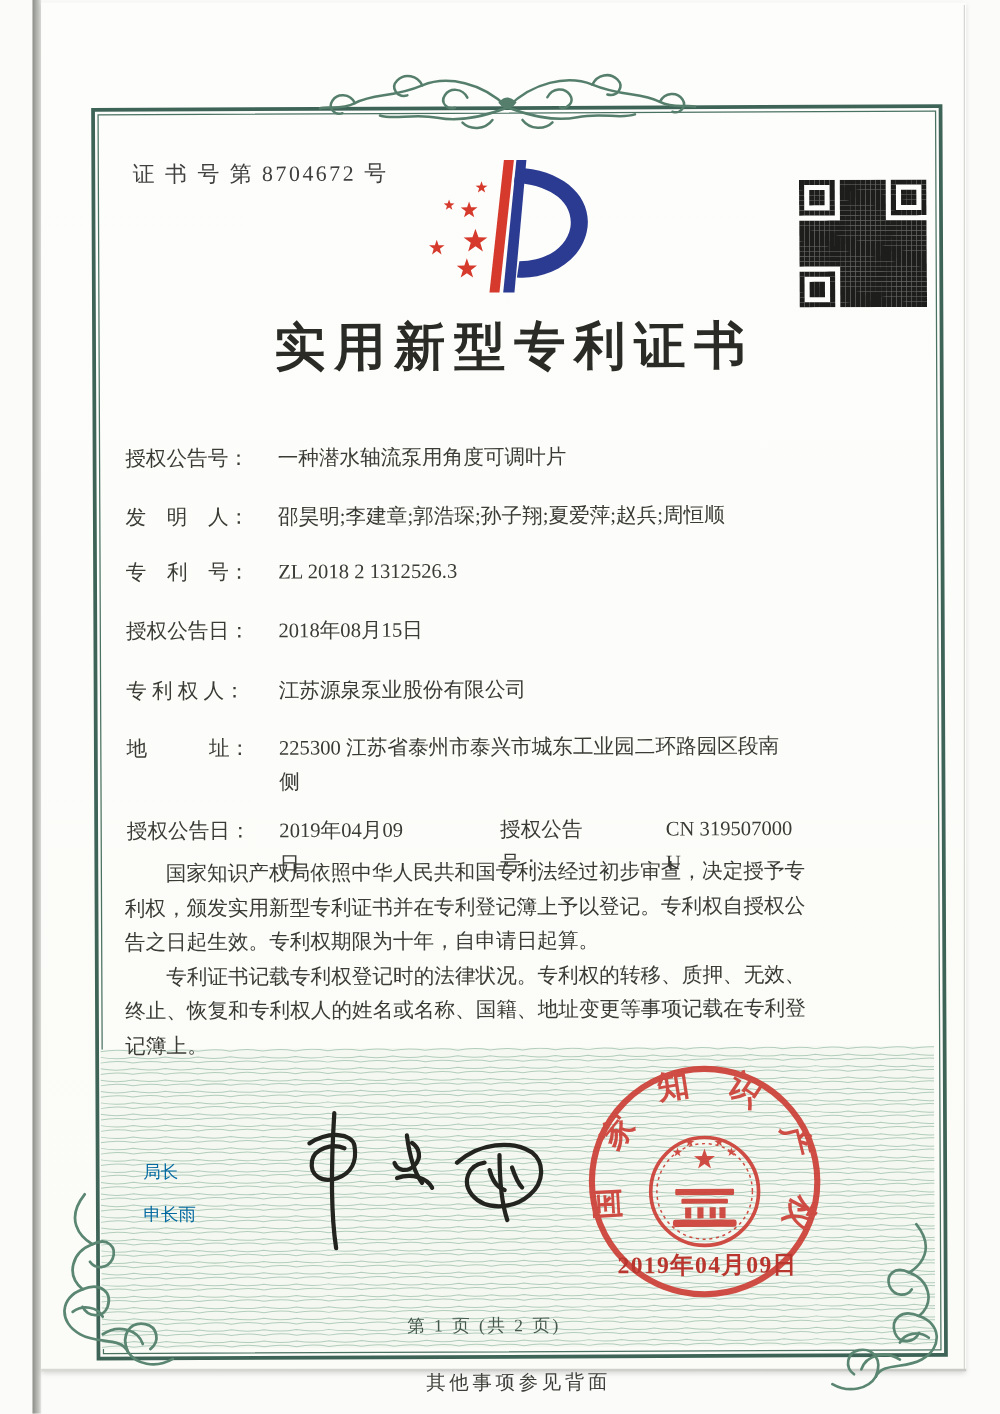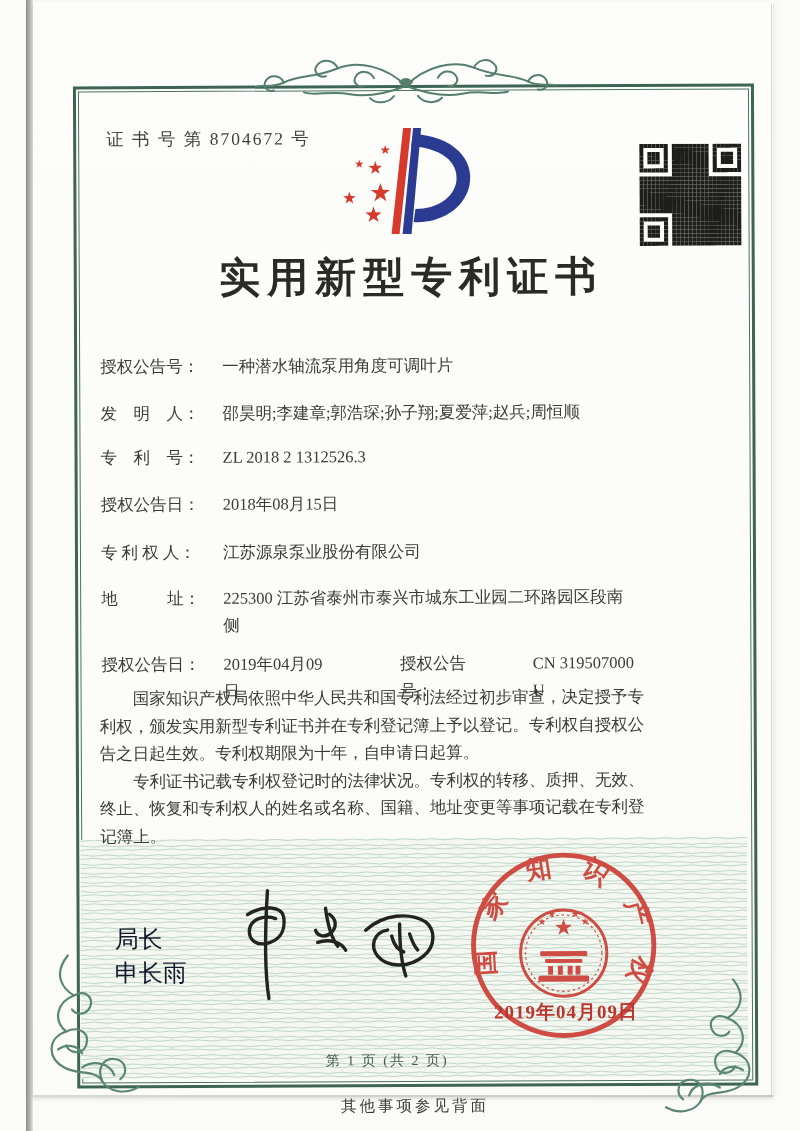--- a/index.html
+++ b/index.html
@@ -41,21 +41,21 @@
   .r-fil{margin-bottom:21px;}
   .r-own{margin-bottom:19px;}
   .r-adr{margin-bottom:12px;}
   .grant-row{display:flex;}
   .grant-row .pair2{margin-left:62px;display:flex;gap:28px;}
   .grant-row .pair2 .lab{width:auto;margin-right:6px;}
   
   .paras{position:absolute;left:99px;top:684px;width:552px;font-size:16.5px;line-height:27.5px;color:#3a3b35;}
   .paras p{margin:0;text-indent:2em;}
   
-  .officer{position:absolute;left:113px;top:921px;font-size:24px;line-height:34px;color:#0f172a;}
+  .officer{position:absolute;left:113px;top:921px;font-size:14px;line-height:34px;color:#0369a1;}
   .signature{position:absolute;left:212px;top:880px;width:230px;height:130px;}
   .seal{position:absolute;left:464px;top:848px;width:196px;height:196px;opacity:.92;}
   .seal-date{position:absolute;left:474px;top:1000px;width:180px;text-align:center;
     font-size:19px;font-weight:bold;letter-spacing:1px;color:#b9362e;}
   .page-num{position:absolute;left:75px;top:1052px;width:620px;text-align:center;
     font-size:14px;letter-spacing:2px;color:#45584d;}
   .back-note{position:absolute;left:75px;top:1096px;width:675px;text-align:center;
     font-size:15.5px;letter-spacing:3px;color:#3c3d38;}
   
   .orn-top{position:absolute;left:256px;top:52px;width:304px;height:62px;}

